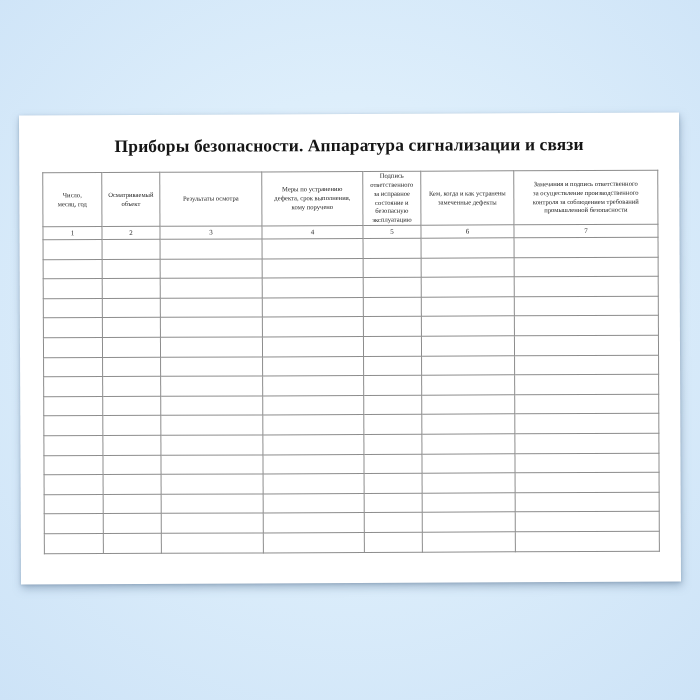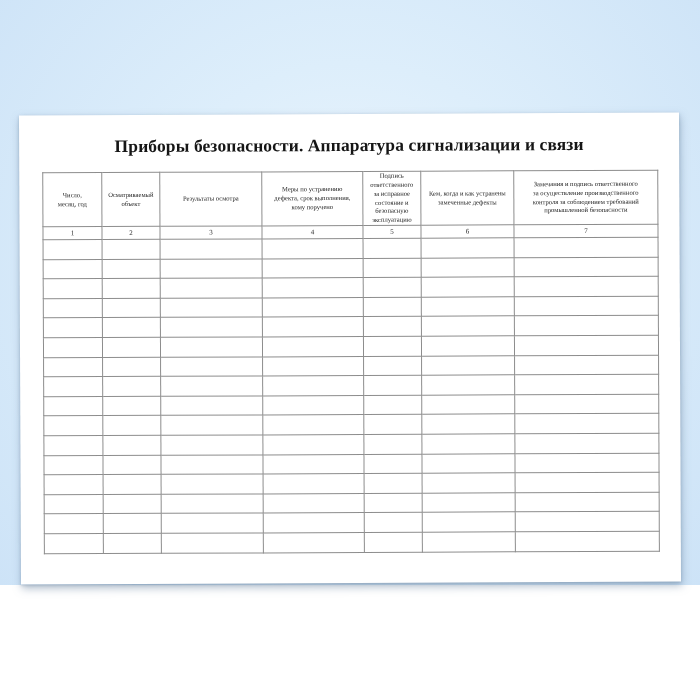--- a/index.html
+++ b/index.html
@@ -6,21 +6,21 @@
     margin: 0;
     padding: 0;
     width: 700px;
     height: 700px;
     overflow: hidden;
     font-family: "Liberation Serif", "DejaVu Serif", serif;
   }
   .scene {
     position: relative;
     width: 700px;
-    height: 585px;
+    height: 700px;
     background:
       radial-gradient(circle at 50% 45%, #ecf5fd 0%, #ddeefb 42%, #cde3f7 100%);
   }
   .page {
     position: absolute;
     left: 20px;
     top: 114px;
     width: 660px;
     height: 469px;
     background: #ffffff;

